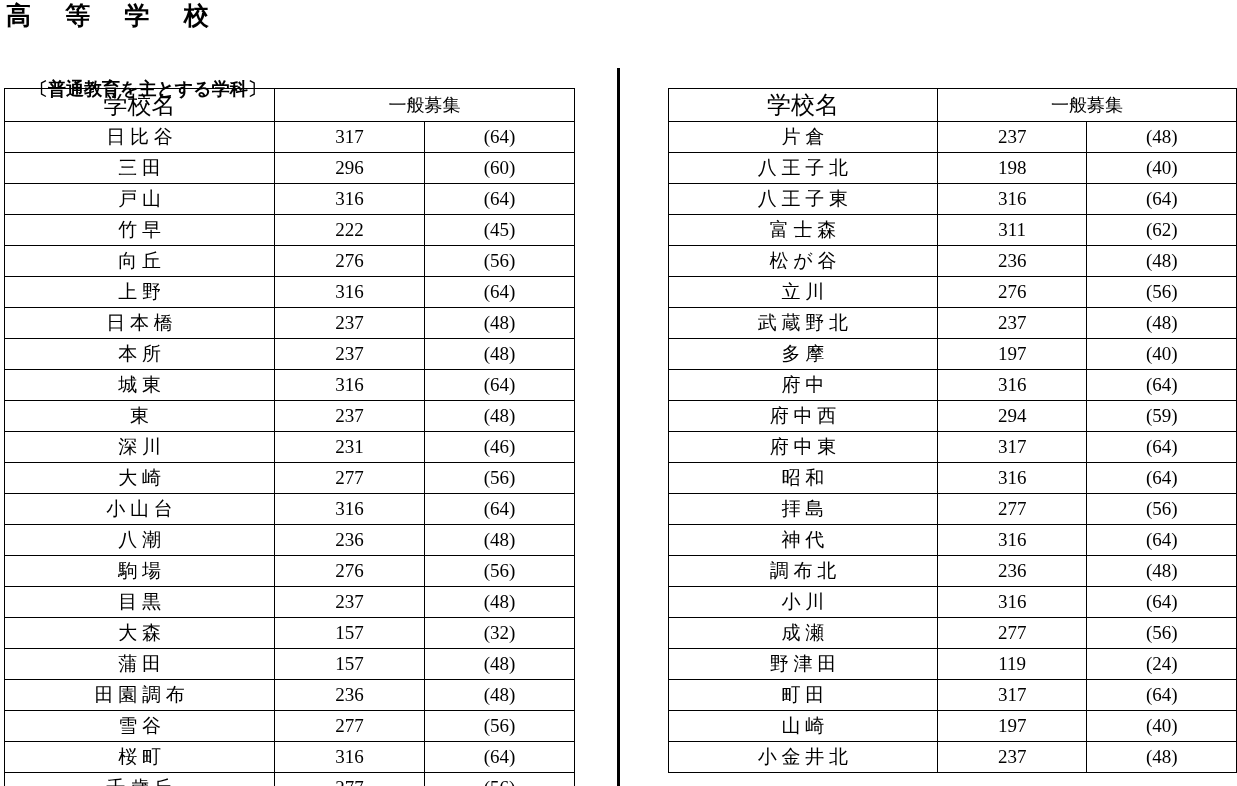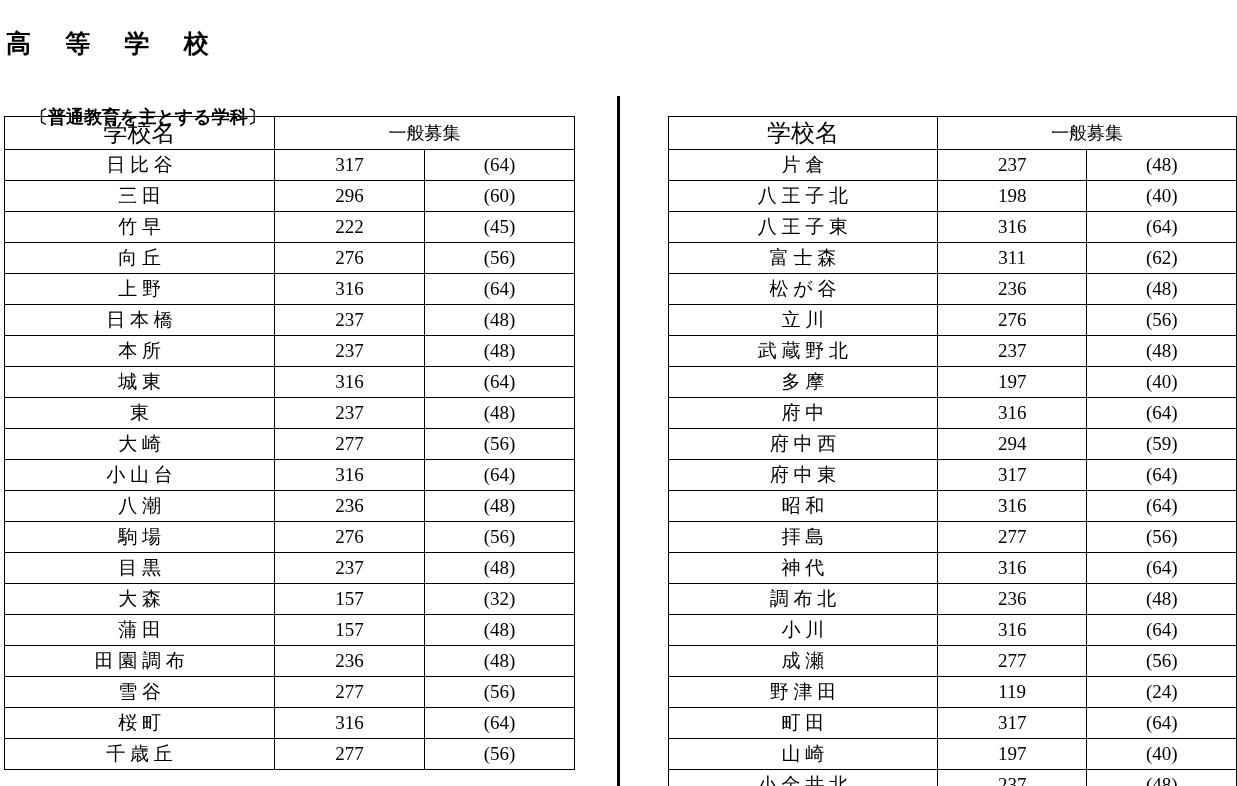--- a/index.html
+++ b/index.html
@@ -12,21 +12,20 @@
     height: 786px;
     font-family: "Liberation Serif", "DejaVu Serif", serif;
     color: #000000;
     overflow: hidden;
     position: relative;
   }
   .page {
     position: relative;
     width: 1237px;
     height: 552px;
-    margin-top: 28px;
   }
 
   
   .heading-block {
     position: absolute;
     left: 6px;
     top: 2px;
   }
   .h-main {
     font-size: 25px;
@@ -151,20 +150,25 @@
             <td class="name">日 比 谷</td>
             <td class="num">317</td>
             <td class="paren">(64)</td>
           </tr>
           <tr>
             <td class="name">三 田</td>
             <td class="num">296</td>
             <td class="paren">(60)</td>
           </tr>
           <tr>
+            <td class="name">戸 山</td>
+            <td class="num">316</td>
+            <td class="paren">(64)</td>
+          </tr>
+          <tr>
             <td class="name">竹 早</td>
             <td class="num">222</td>
             <td class="paren">(45)</td>
           </tr>
           <tr>
             <td class="name">向 丘</td>
             <td class="num">276</td>
             <td class="paren">(56)</td>
           </tr>
           <tr>
@@ -184,20 +188,25 @@
           </tr>
           <tr>
             <td class="name">城 東</td>
             <td class="num">316</td>
             <td class="paren">(64)</td>
           </tr>
           <tr>
             <td class="name">東</td>
             <td class="num">237</td>
             <td class="paren">(48)</td>
+          </tr>
+          <tr>
+            <td class="name">深 川</td>
+            <td class="num">231</td>
+            <td class="paren">(46)</td>
           </tr>
           <tr>
             <td class="name">大 崎</td>
             <td class="num">277</td>
             <td class="paren">(56)</td>
           </tr>
           <tr>
             <td class="name">小 山 台</td>
             <td class="num">316</td>
             <td class="paren">(64)</td>

